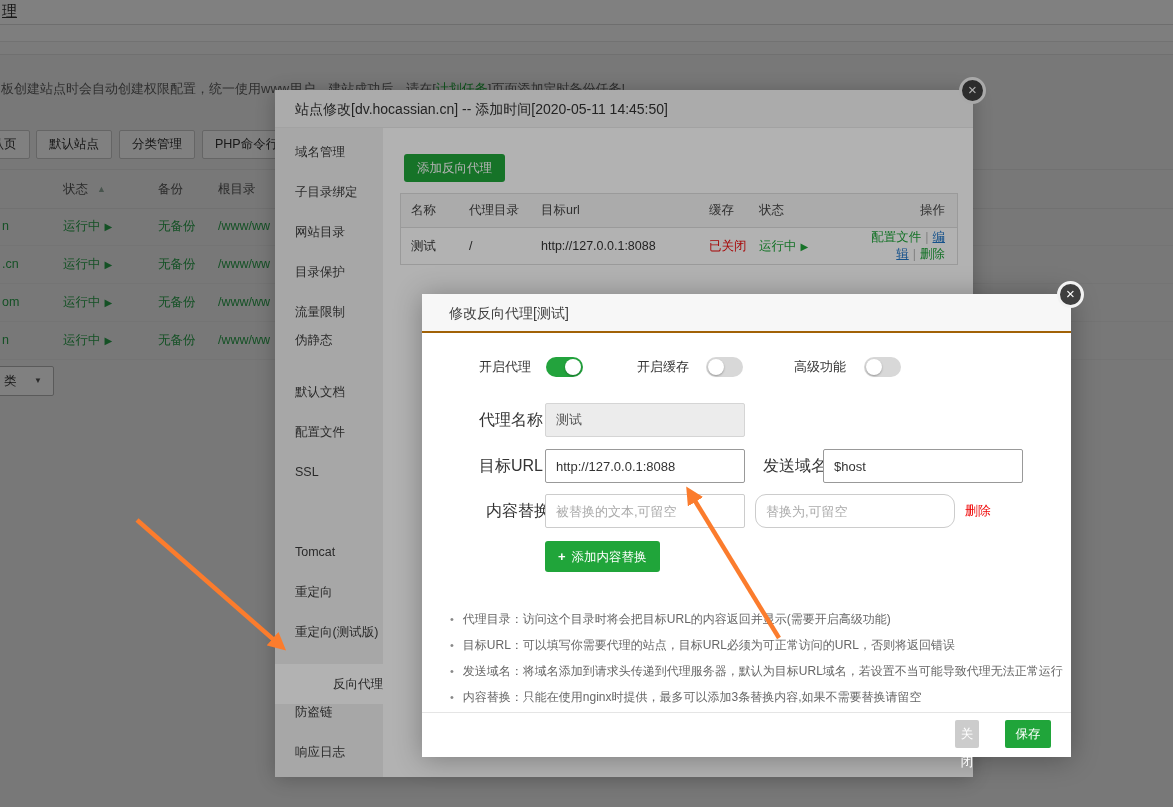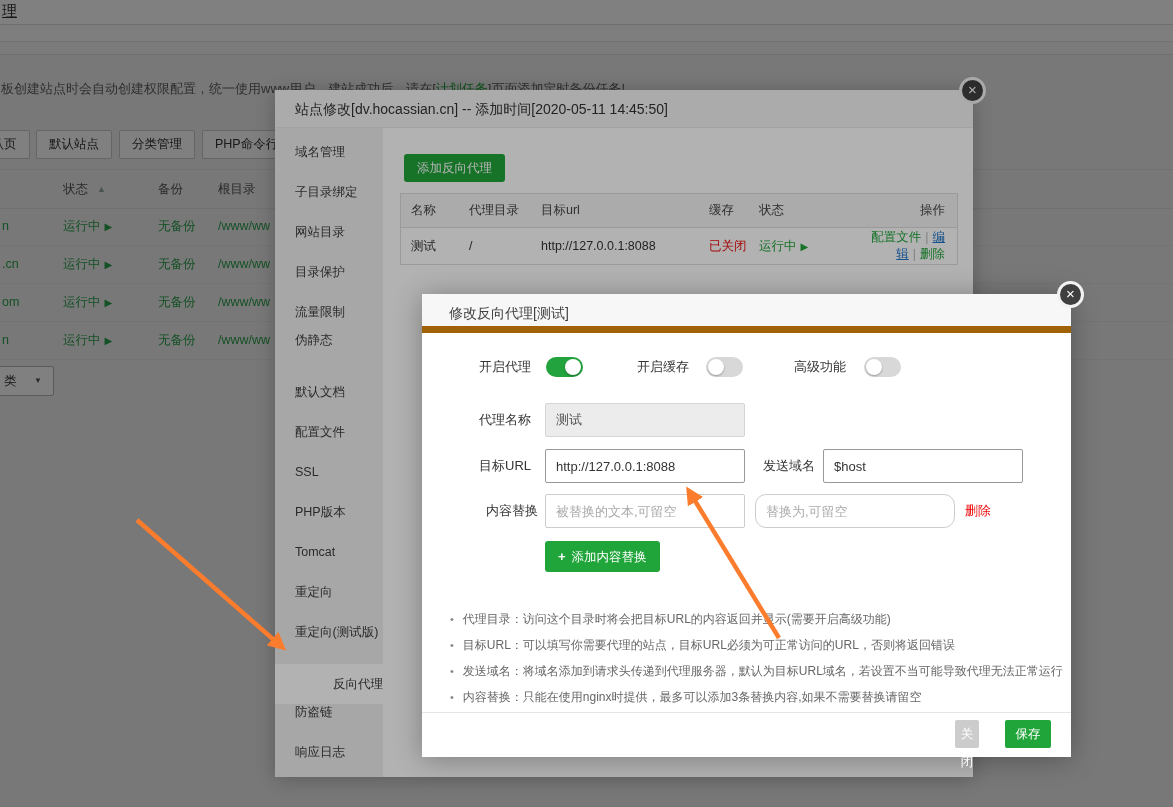--- a/index.html
+++ b/index.html
@@ -45,30 +45,30 @@
   .c4{width:50px;}
   .c5{width:100px;}
   .c6{flex:1;text-align:right;padding-right:12px;}
   .redtxt{color:#ef0808;}
   .greentxt{color:#20a53a;}
   .bluelink{color:#2076c8;text-decoration:underline;cursor:pointer;}
   .greenlink{color:#20a53a;cursor:pointer;}
   .sep{color:#bbb;margin:0 4px;}
   
   .proxy-modal{left:422px;top:294px;width:649px;height:463px;background:#fff;z-index:40;box-shadow:0 2px 26px rgba(0,0,0,.3);}
-  .proxy-modal .titlebar{position:absolute;left:0;top:0;width:100%;height:39px;background:#f7f7f7;border-bottom:7px solid #a16207;box-sizing:border-box;}
+  .proxy-modal .titlebar{position:absolute;left:0;top:0;width:100%;height:39px;background:#f7f7f7;border-bottom:2px solid #a16207;box-sizing:border-box;}
   .proxy-modal .titlebar .t{position:absolute;left:27px;top:0;line-height:39px;font-size:14px;color:#404040;white-space:nowrap;}
   .tglabel{position:absolute;height:20px;line-height:20px;font-size:13px;color:#333;white-space:nowrap;}
   .toggle{position:absolute;width:37px;height:20px;border-radius:10px;cursor:pointer;}
   .toggle .knob{position:absolute;top:2px;width:16px;height:16px;border-radius:50%;background:#fff;box-shadow:0 1px 2px rgba(0,0,0,.3);}
   .toggle.on{background:#23a33d;}
   .toggle.on .knob{right:2px;}
   .toggle.off{background:#d8d8d8;}
   .toggle.off .knob{left:2px;}
-  .flabel{position:absolute;height:34px;line-height:34px;font-size:13px;color:#333;white-space:nowrap;}
+  .flabel{position:absolute;height:34px;line-height:34px;font-size:16px;color:#333;white-space:nowrap;}
   .field{position:absolute;width:200px;height:34px;box-sizing:border-box;border:1px solid #ccc;border-radius:2px;padding:0 10px;font-size:13px;color:#333;background:#fff;font-family:"Liberation Sans","DejaVu Sans",sans-serif;}
   .field::placeholder{color:#aaa;}
   .field.dim{background:#ececec;border-color:#d5d5d5;color:#555;}
   .field.strong{border-color:#999;}
   .dellink{position:absolute;height:34px;line-height:34px;font-size:13px;color:#ef0808;cursor:pointer;}
   .addrep-btn{position:absolute;left:123px;top:247px;height:31px;line-height:31px;padding:0 13px;background:#20a53a;border-radius:3px;color:#fff;font-size:12.5px;cursor:pointer;}
   .addrep-btn .plus{font-weight:bold;margin-right:6px;font-size:13px;}
   .tip{position:absolute;left:28px;height:17px;line-height:17px;font-size:12px;color:#666;white-space:nowrap;}
   .tip .dot{color:#888;margin-right:9px;font-size:11px;}
   .pm-footer{position:absolute;left:0;top:418px;width:100%;height:45px;border-top:1px solid #e5e5e5;box-sizing:border-box;background:#fff;}
@@ -145,21 +145,20 @@
     <div class="smenu">
       <div class="mi" style="top:4px;">域名管理</div>
       <div class="mi" style="top:44px;">子目录绑定</div>
       <div class="mi" style="top:84px;">网站目录</div>
       <div class="mi" style="top:124px;">目录保护</div>
       <div class="mi" style="top:164px;">流量限制</div>
       <div class="mi" style="top:192px;">伪静态</div>
       <div class="mi" style="top:244px;">默认文档</div>
       <div class="mi" style="top:284px;">配置文件</div>
       <div class="mi" style="top:324px;">SSL</div>
-      <div class="mi" style="top:364px;">PHP版本</div>
       <div class="mi" style="top:404px;">Tomcat</div>
       <div class="mi" style="top:444px;">重定向</div>
       <div class="mi" style="top:484px;">重定向(测试版)</div>
       <div class="mi active" style="top:536px;text-align:right;">反向代理</div>
       <div class="mi" style="top:564px;">防盗链</div>
       <div class="mi" style="top:604px;">响应日志</div>
     </div>
 
     <div class="addproxy-btn">添加反向代理</div>
 

